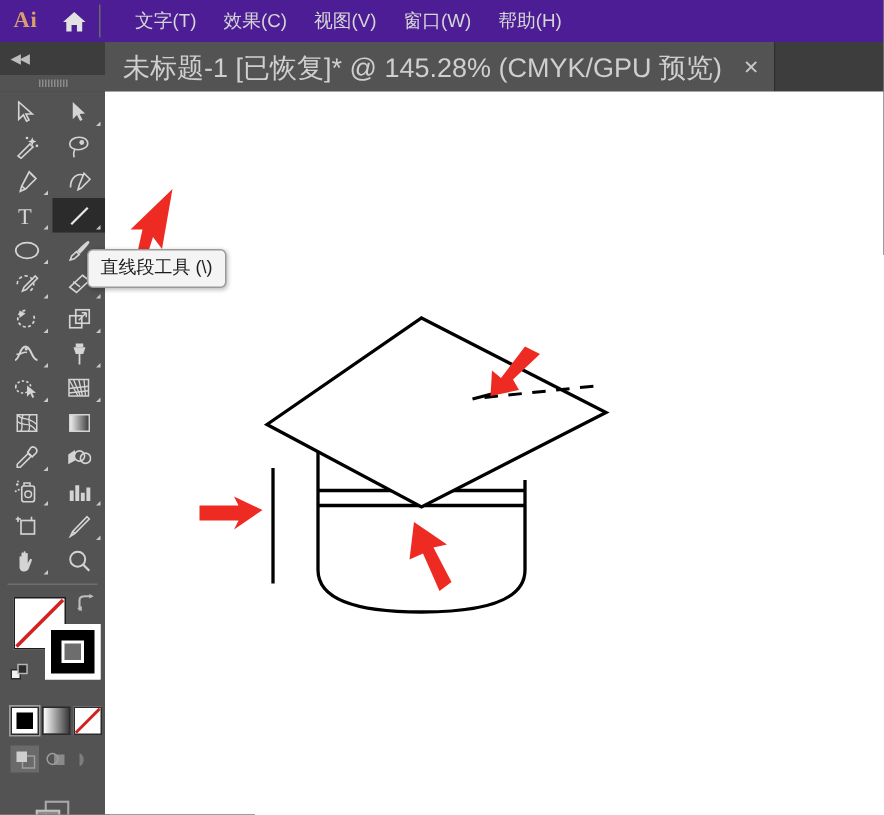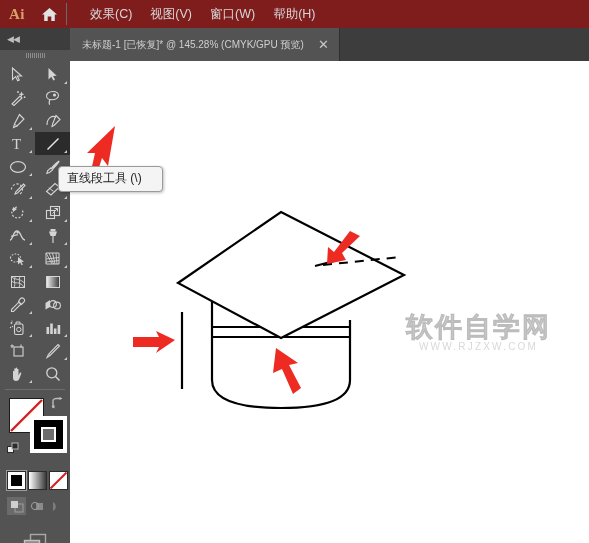--- a/index.html
+++ b/index.html
@@ -7,21 +7,21 @@
     width: 589px; height: 543px;
     overflow: hidden;
     background: #535353;
     font-family: "Liberation Sans", sans-serif;
   }
   #app { position: relative; width: 589px; height: 543px; }
 
   
   .menubar {
     position: absolute; left: 0; top: 0; width: 589px; height: 28px;
-    background: #7f1d1d;
+    background: #4c1d95;
     display: flex; align-items: center;
   }
   .ai-logo {
     width: 34px; text-align: center;
     color: #d9a06a; font-size: 15px; font-weight: bold;
     letter-spacing: 0.5px; font-family: "Liberation Serif", serif;
   }
   .home-icon { width: 30px; display: flex; align-items: center; justify-content: center; }
   .menu-sep {
     width: 1px; height: 22px; background: #6a6a6a; margin: 0 4px 0 2px;
@@ -38,21 +38,21 @@
     background: #3d3d3d;
   }
   .tab {
     position: absolute; left: 70px; top: 0; height: 33px;
     background: #535353;
     display: flex; align-items: center;
     padding: 0 10px 0 12px;
     border-right: 1px solid #2e2e2e;
   }
   .tab-label {
-    color: #cfcfcf; font-size: 10px; white-space: nowrap;
+    color: #cfcfcf; font-size: 18px; white-space: nowrap;
   }
   .tab-close {
     color: #c8c8c8; font-size: 13px; margin-left: 14px;
     line-height: 1; cursor: pointer;
   }
 
   
   .panel-collapse {
     position: absolute; left: 0; top: 28px; width: 70px; height: 22px;
     background: #3d3d3d;
@@ -174,21 +174,21 @@
     position: absolute; left: 70px; top: 61px; width: 3px; height: 482px;
     background: #2e2e2e;
   }
 
   
   .tooltip {
     position: absolute; left: 58px; top: 166px;
     background: #f4f4f4;
     border: 1px solid #9a9a9a;
     border-radius: 4px;
-    padding: 3px 20px 4px 8px;
+    padding: 3px 8px 4px 8px;
     font-size: 12px; color: #1c1c1c;
     white-space: nowrap;
     box-shadow: 1px 1px 3px rgba(0,0,0,0.25);
     z-index: 40;
   }
 
   
   .watermark {
     position: absolute; left: 336px; top: 252px;
     z-index: 5; pointer-events: none;
@@ -212,20 +212,21 @@
 
   <div class="menubar">
     <div class="ai-logo">Ai</div>
     <div class="home-icon">
       <svg width="17" height="15" viewBox="0 0 17 15">
         <path d="M8.5 1 L16 7.6 L13.8 7.6 L13.8 14 L10.3 14 L10.3 9.6 L6.7 9.6 L6.7 14 L3.2 14 L3.2 7.6 L1 7.6 Z" fill="#e2e2e2"></path>
       </svg>
     </div>
     <div class="menu-sep"></div>
     <div class="menu-items">
+      <div class="menu-item">文字(T)</div>
       <div class="menu-item">效果(C)</div>
       <div class="menu-item">视图(V)</div>
       <div class="menu-item">窗口(W)</div>
       <div class="menu-item">帮助(H)</div>
     </div>
   </div>
 
   <div class="tabbar">
     <div class="tab">
       <span class="tab-label">未标题-1 [已恢复]* @ 145.28% (CMYK/GPU 预览)</span>
@@ -541,24 +542,20 @@
         <rect x="8.5" y="1.5" width="15" height="10" fill="none" stroke="#a8a8a8" stroke-width="1.4"></rect>
         <rect x="2.5" y="7.5" width="15" height="10" fill="#8c8c8c" stroke="#c2c2c2" stroke-width="1.4"></rect>
       </svg>
     </div>
   </div>
 
   <div class="canvas-edge"></div>
 
   <div class="canvas">
 
-    <div class="watermark">
-      <div class="wm-main">软件自学网</div>
-      <div class="wm-sub">WWW.RJZXW.COM</div>
-    </div>
 
     <svg width="519" height="482" viewBox="0 0 519 482" style="position:absolute;left:0;top:0;z-index:10">
 
       <path d="M142 222 L142 319 Q142 347 211 347 Q280 347 280 319 L280 259" fill="none" stroke="#000" stroke-width="2.2"></path>
 
       <line x1="142" y1="266" x2="280" y2="266" stroke="#000" stroke-width="2.2"></line>
       <line x1="142" y1="276" x2="280" y2="276" stroke="#000" stroke-width="2.2"></line>
 
       <path d="M211 151 L334 214 L211 277 L108 222 Z" fill="#ffffff" stroke="#000" stroke-width="2.2"></path>
 

